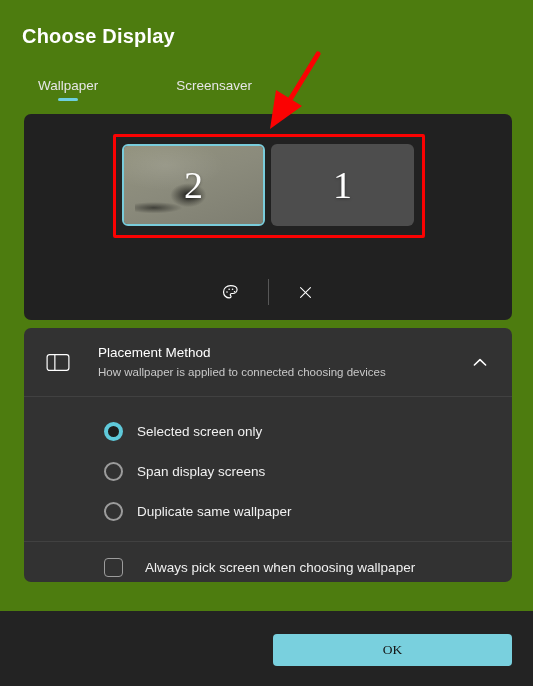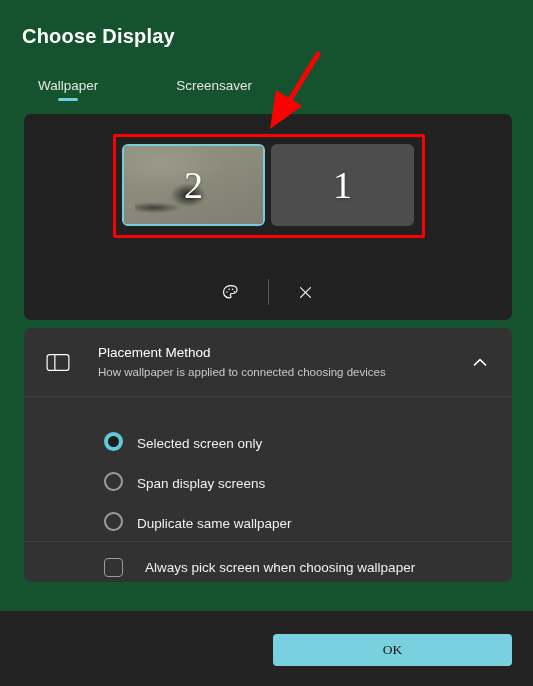--- a/index.html
+++ b/index.html
@@ -9,21 +9,21 @@
     height: 686px;
     background: #272727;
     font-family: "Liberation Sans", sans-serif;
     overflow: hidden;
   }
 
   #root {
     position: relative;
     width: 533px;
     height: 686px;
-    background: #14532d;
+    background: #4d7c0f;
   }
 
   
   .title {
     position: absolute;
     left: 22px;
     top: 25px;
     font-size: 20px;
     font-weight: bold;
     color: #ffffff;
@@ -208,21 +208,21 @@
   .divider {
     height: 1px;
     background: #414141;
     margin: 0;
   }
 
   .sc-body { padding: 14px 0 10px 0; }
 
   .radio-row {
     display: flex;
-    align-items: flex-end;
+    align-items: center;
     height: 40px;
     padding-left: 80px;
     cursor: pointer;
   }
   .radio {
     width: 19px;
     height: 19px;
     border-radius: 50%;
     border: 2px solid #9c9c9c;
     background: transparent;

